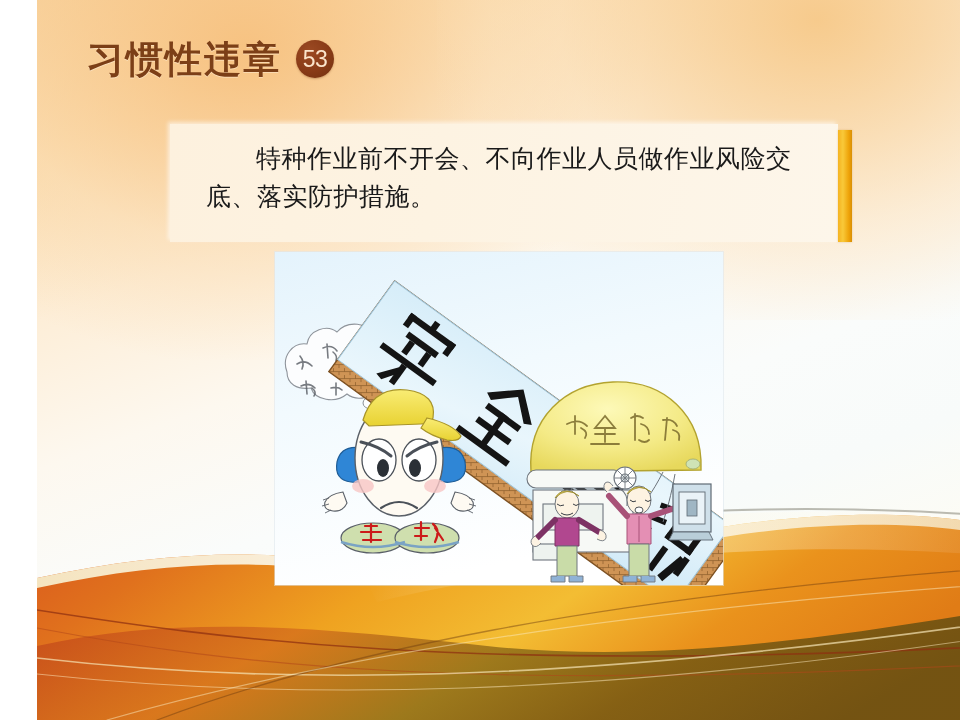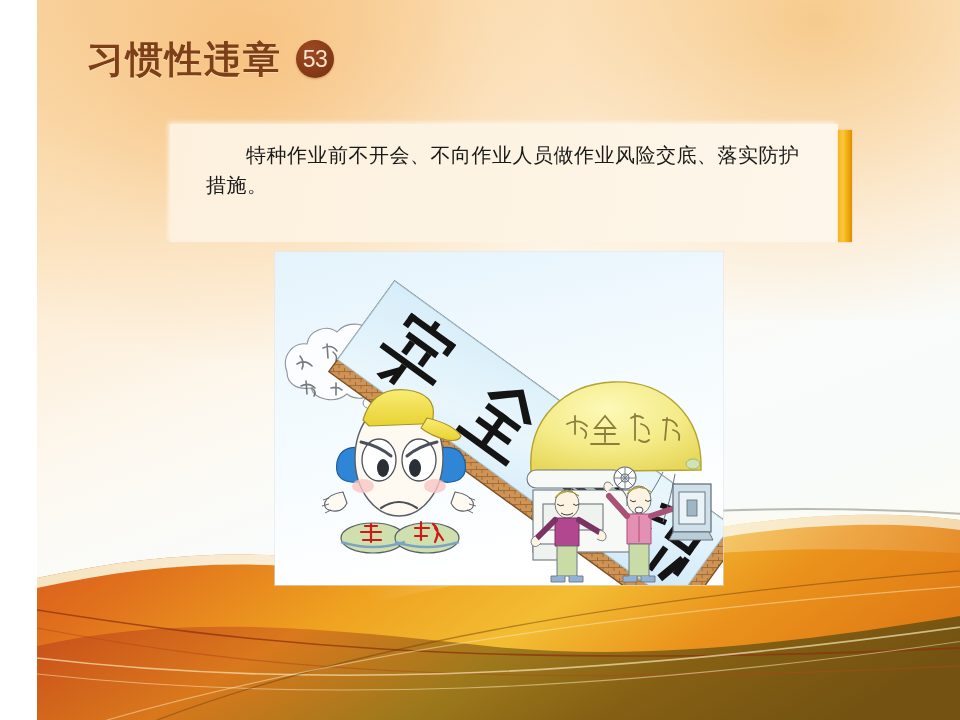--- a/index.html
+++ b/index.html
@@ -86,21 +86,21 @@
     height: 118px;
     background: linear-gradient(100deg, #fdf1de 0%, #fdf3e2 40%, #fdf6ea 100%);
     box-shadow: -2px -2px 4px rgba(255,255,255,.6);
     z-index: 5;
   }
   .caption-text {
     position: absolute;
     left: 36px;
     top: 16px;
     right: 24px;
-    font-size: 20px;
+    font-size: 25px;
     line-height: 1.52;
     color: #1a1a1a;
     font-family: "Liberation Serif", "DejaVu Serif", serif;
     text-indent: 2em;
     letter-spacing: .5px;
   }
   .caption-accent {
     position: absolute;
     left: 668px;
     top: 6px;

